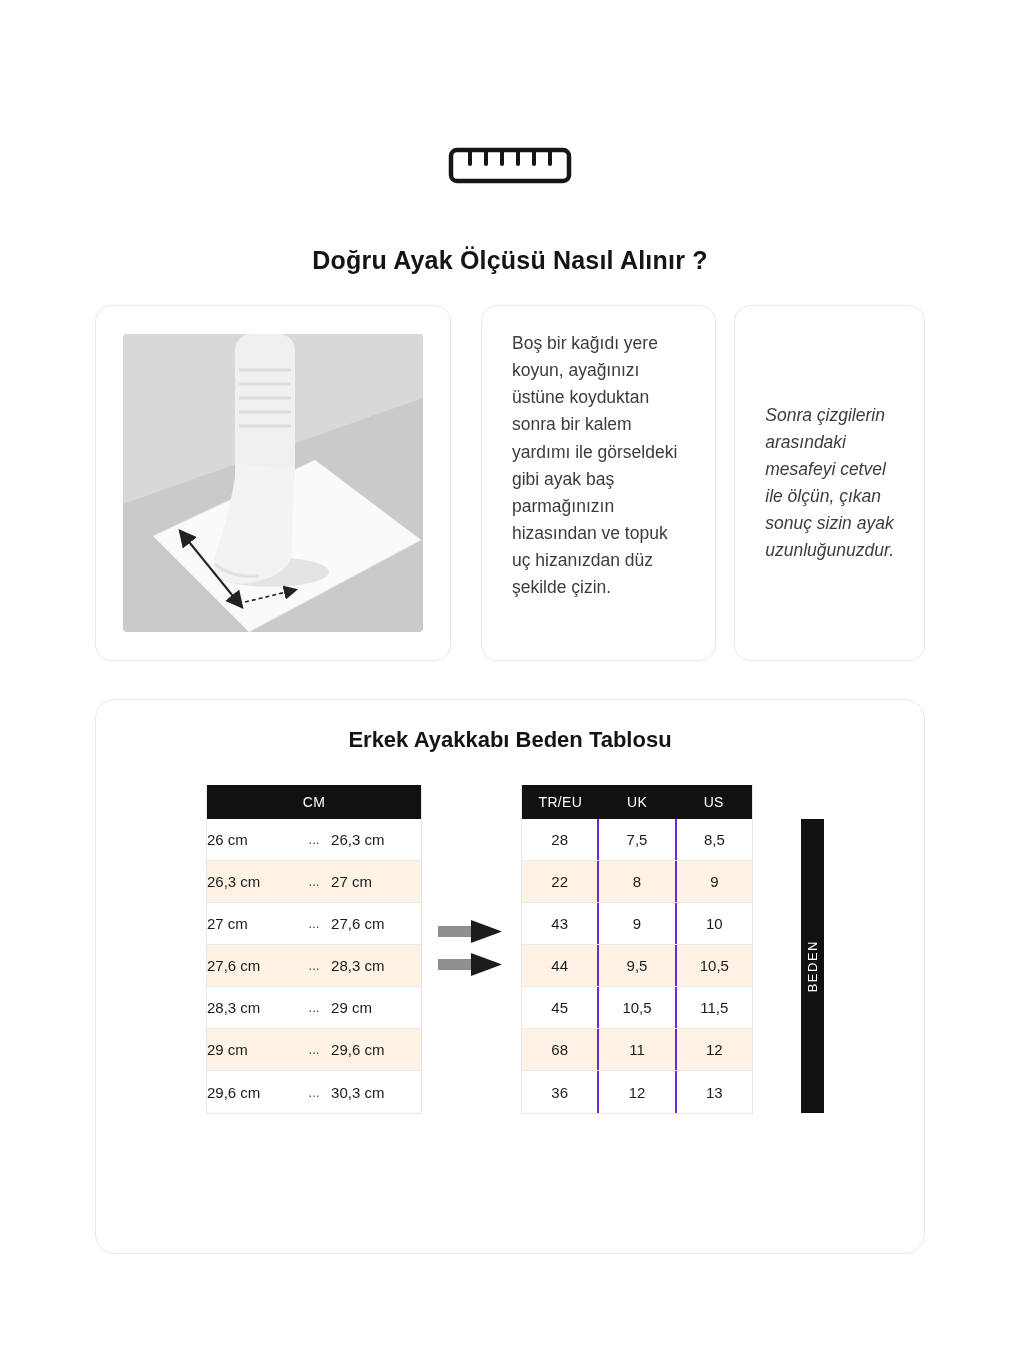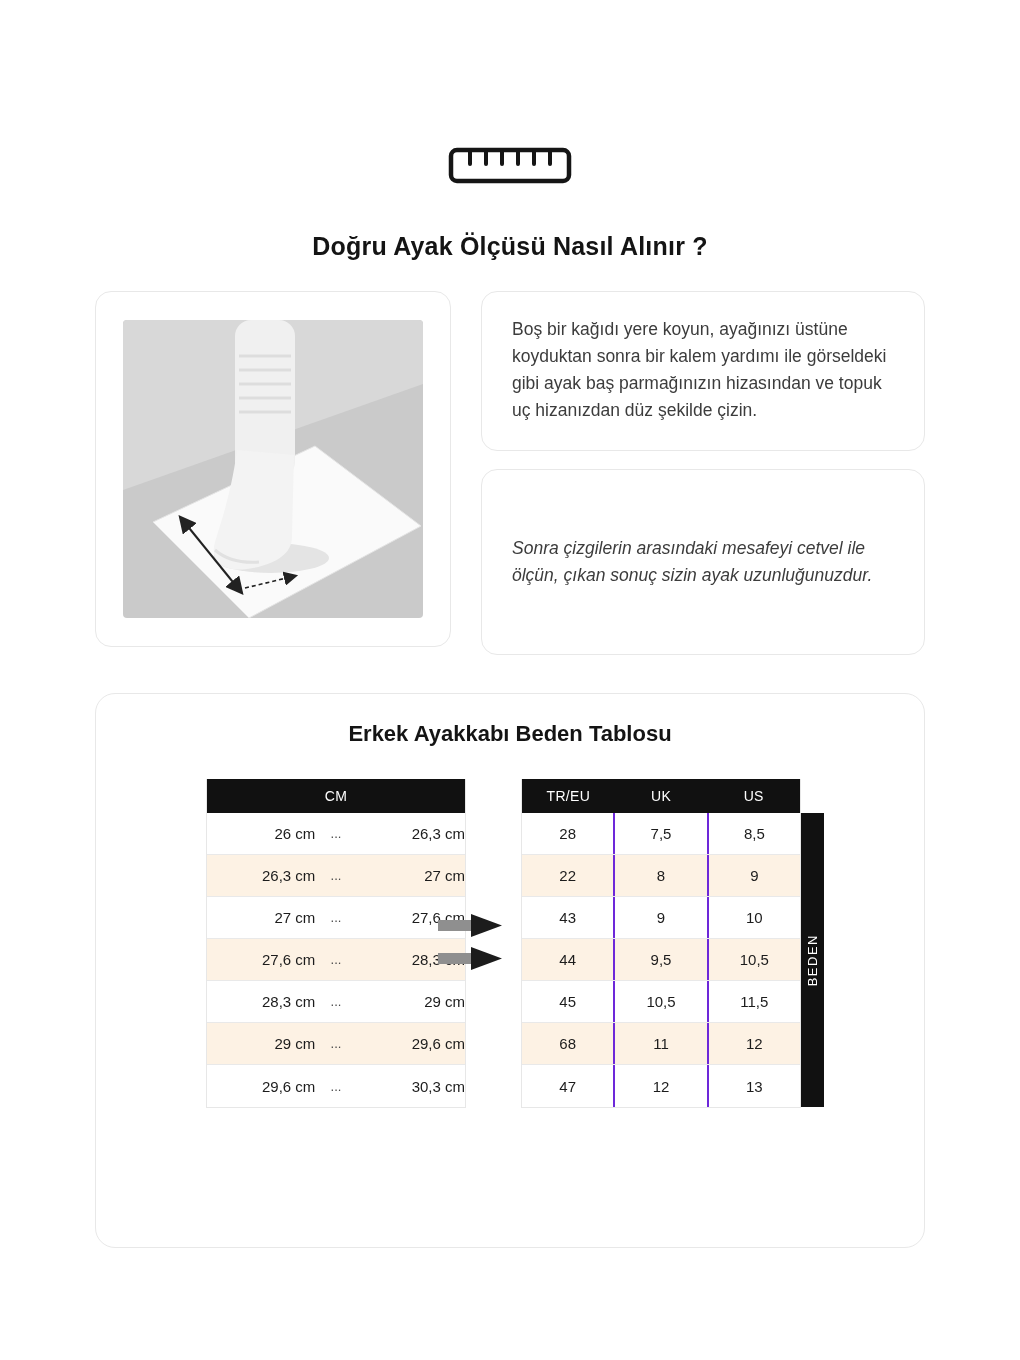--- a/index.html
+++ b/index.html
@@ -7,58 +7,58 @@
   body {
     width:1020px; height:1360px;
     font-family:"Liberation Sans", sans-serif;
     color:#222; position:relative; overflow:hidden;
   }
   .page { width:1020px; height:1360px; }
 
   
   .hero { text-align:center; padding-top:146px; }
   .ruler-wrap { display:flex; justify-content:center; }
-  .page-title { margin-top:46px; font-size:25px; font-weight:700; color:#141414; letter-spacing:.2px; }
+  .page-title { margin-top:60px; font-size:25px; font-weight:700; color:#141414; letter-spacing:.2px; }
 
   
   .instructions { display:flex; gap:30px; margin:30px 95px 0; }
   .photo-card {
     width:356px; height:356px; flex:0 0 auto;
     border:1px solid #e8e8e8; border-radius:16px; background:#fff;
     display:flex; align-items:center; justify-content:center;
   }
   .photo { width:300px; height:298px; border-radius:4px; overflow:hidden; display:block; }
-  .text-cards { flex:1; display:flex; flex-direction:column; gap:18px; }
+  .text-cards { flex:1; display:flex; flex-direction:row; gap:18px; }
   .text-card {
     border:1px solid #e8e8e8; border-radius:16px;
     padding:24px 30px; font-size:17.5px; line-height:1.55; color:#3c3c3c;
   }
   .text-card.first { min-height:160px; }
   .text-card.centered { min-height:186px; display:flex; align-items:center;font-style:italic; }
 
   
   .chart-card {
     margin:38px 95px 0; height:555px;
     border:1px solid #e8e8e8; border-radius:20px;
     padding-top:27px;
   }
   .chart-title { text-align:center; font-size:22px; font-weight:700; color:#141414; }
   .tables { position:relative; height:340px; margin-top:32px; }
 
-  .cm-table { position:absolute; left:110px; top:0; width:260px; border:1px solid #e7e7e7; border-top:none; background:#fff; }
+  .cm-table { position:absolute; left:110px; top:0; width:216px; border:1px solid #e7e7e7; border-top:none; background:#fff; }
   .tbl-header { height:34px; background:#111111; color:#fff; display:flex; align-items:center; justify-content:center; font-size:14px; letter-spacing:.4px; }
   .cm-row { height:42px; display:flex; align-items:center; border-bottom:1px solid #e9e9e9; background:#fff; font-size:15px; color:#1c1c1c; }
   .cm-row:last-child { border-bottom:none; }
   .cm-row.alt { background:#fdf2e4; }
-  .cm-row .from, .cm-row .to { width:42%; text-align:right; }
+  .cm-row .from, .cm-row .to { width:42%; text-align:left; }
   .cm-row .dots { width:16%; text-align:center; color:#4a4a4a; font-size:13px; }
 
   .arrows { position:absolute; left:338px; top:126px; width:76px; height:76px; display:flex; align-items:center; justify-content:center; }
 
-  .sz-table { position:absolute; left:425px; top:0; width:280px; border:1px solid #e7e7e7; border-top:none; background:#4d7c0f;text-align:right; }
+  .sz-table { position:absolute; left:425px; top:0; width:232px; border:1px solid #e7e7e7; border-top:none; background:#4d7c0f;text-align:right; }
   .sz-header { height:34px; background:#111111; display:flex; }
   .sz-header span { flex:1; color:#fff; display:flex; align-items:center; justify-content:center; font-size:14px; letter-spacing:.3px; }
   .sz-row { height:42px; display:flex; border-bottom:1px solid #e9e9e9; background:#fff; font-size:15px; color:#1c1c1c; }
   .sz-row:last-child { border-bottom:none; }
   .sz-row.alt { background:#fdf2e4; }
   .sz-row span { flex:1; display:flex; align-items:center; justify-content:center; border-left:2px solid #6d28d9; }
   .sz-row span:first-child { border-left:none; }
 
   .beden-bar {
     position:absolute; left:705px; top:34px; width:23px; height:294px;
@@ -204,21 +204,21 @@
           <span>45</span>
           <span>10,5</span>
           <span>11,5</span>
         </div>
         <div class="sz-row alt">
           <span>68</span>
           <span>11</span>
           <span>12</span>
         </div>
         <div class="sz-row">
-          <span>47</span>
+          <span>36</span>
           <span>12</span>
           <span>13</span>
         </div>
       </div>
 
       <div class="beden-bar">
         <span>BEDEN</span>
       </div>
 
     </div>

